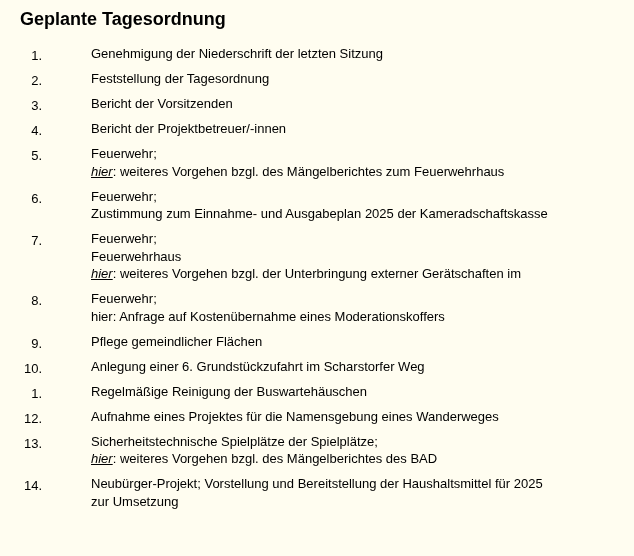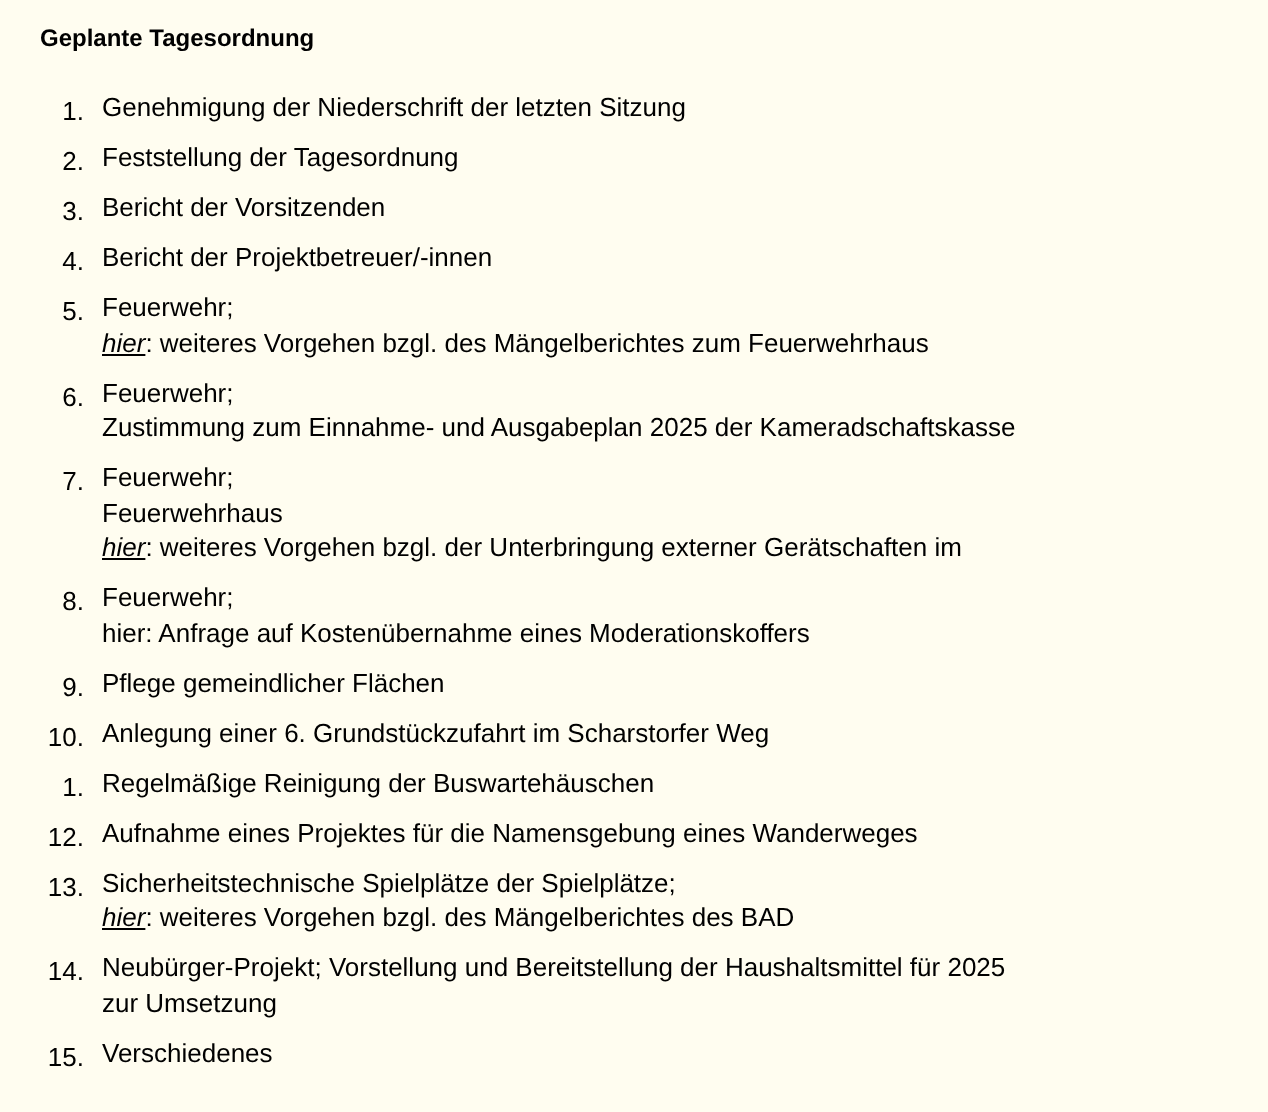--- a/index.html
+++ b/index.html
@@ -12,21 +12,21 @@
     background: #FFFDF0;
     color: #000000;
     font-family: "Liberation Sans", sans-serif;
     overflow: hidden;
   }
   .page {
     padding: 11px 10px 0 20px;
     box-sizing: border-box;
   }
   .title {
-    font-size: 12px;
+    font-size: 18px;
     font-weight: bold;
     line-height: 17px;
     margin: 0 0 17px 0;
   }
   .agenda {
     list-style: none;
     margin: 0;
     padding: 0;
   }
   .row {
@@ -39,20 +39,21 @@
   .num {
     flex: 0 0 22px;
     text-align: right;
     margin-right: 9px;
     position: relative;
     top: 2px;
   }
   .text {
     flex: 1 1 auto;
     min-width: 0;
+    margin-left: 40px;
   }
   .line {
     white-space: nowrap;
   }
   .u {
     text-decoration: underline;
     font-style: italic;
   }
 </style>
 </head>
@@ -145,20 +146,14 @@
           <div class="line"><span class="u">hier</span><span class="">: weiteres Vorgehen bzgl. des Mängelberichtes des BAD</span></div>
         </div>
       </li>
       <li class="row">
         <span class="num">14.</span>
         <div class="text">
           <div class="line"><span class="">Neubürger-Projekt; Vorstellung und Bereitstellung der Haushaltsmittel für 2025</span></div>
           <div class="line"><span class="">zur Umsetzung</span></div>
         </div>
       </li>
-      <li class="row">
-        <span class="num">15.</span>
-        <div class="text">
-          <div class="line"><span class="">Verschiedenes</span></div>
-        </div>
-      </li>
     </ol>
 </div>
 
 </body></html>

